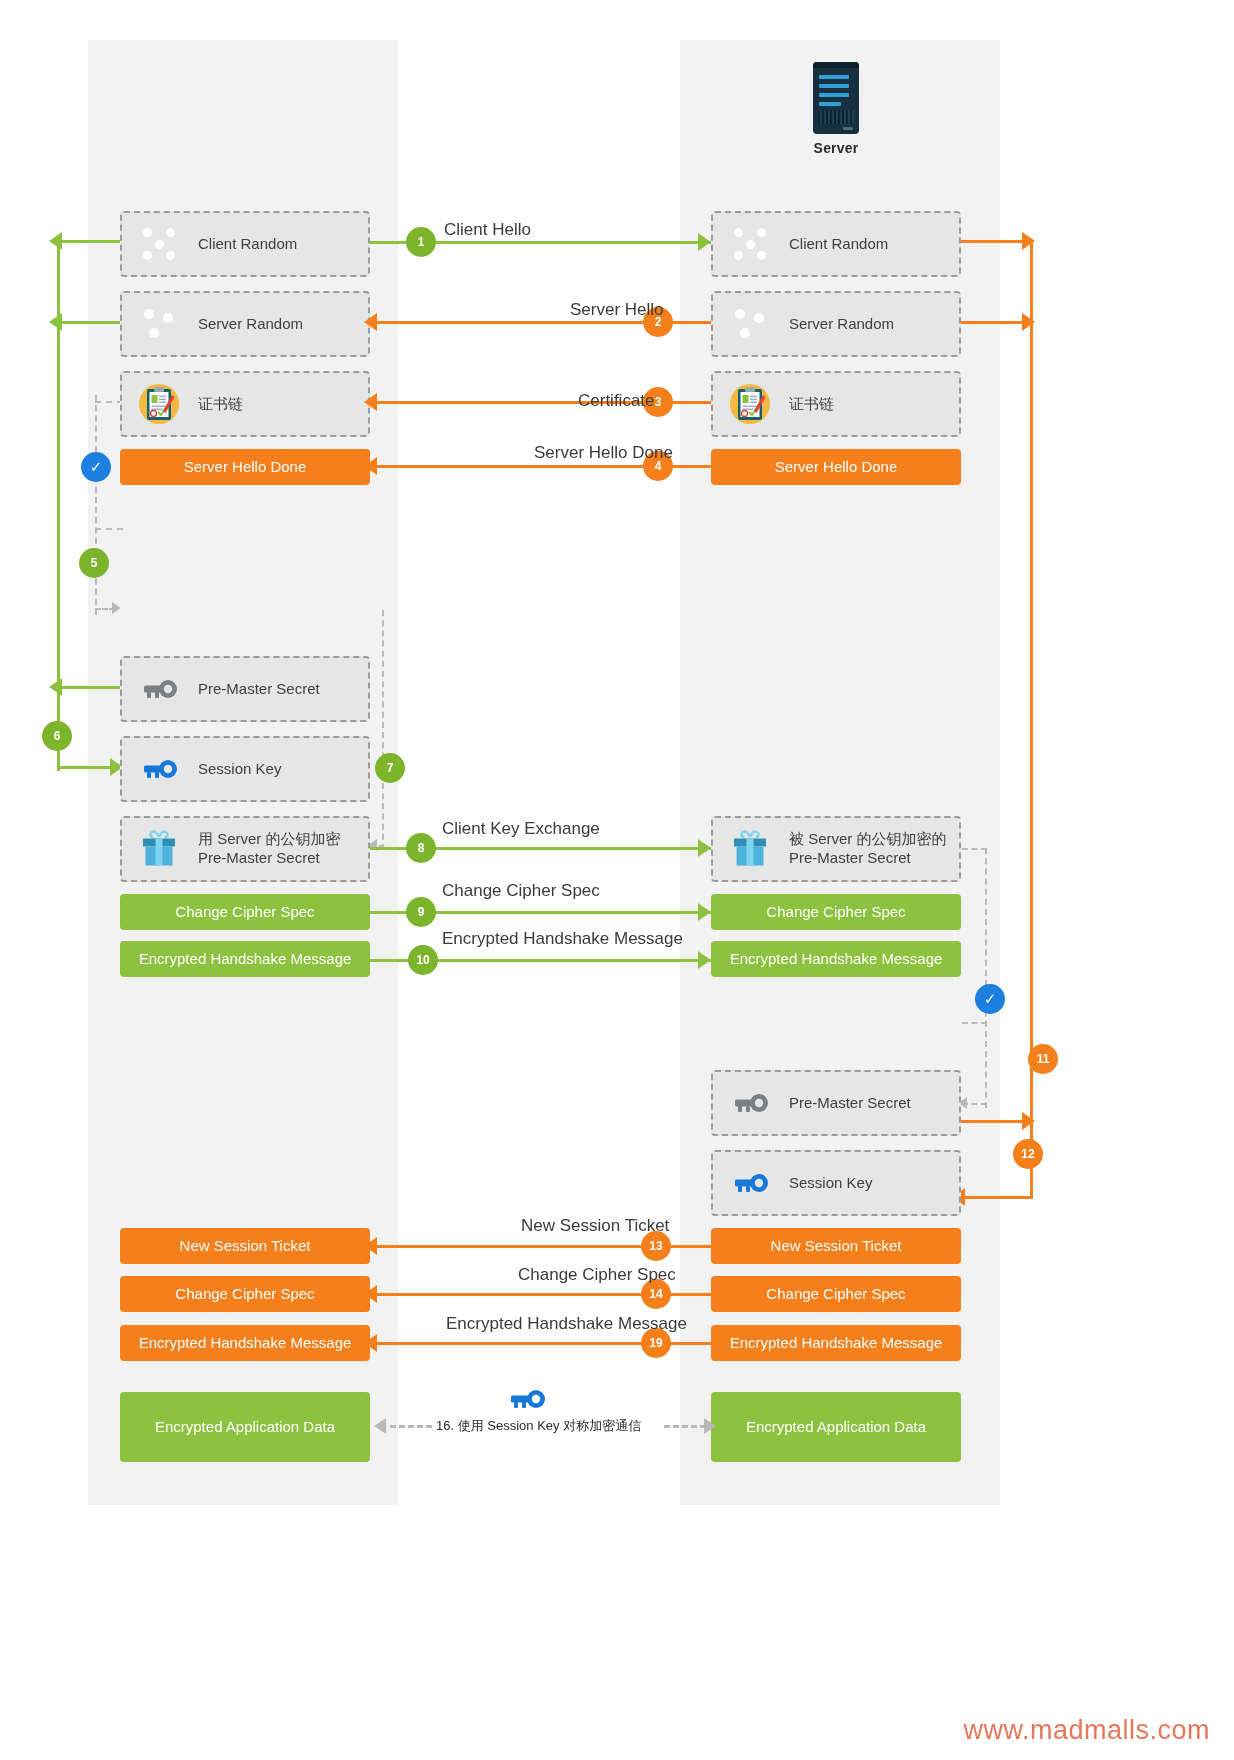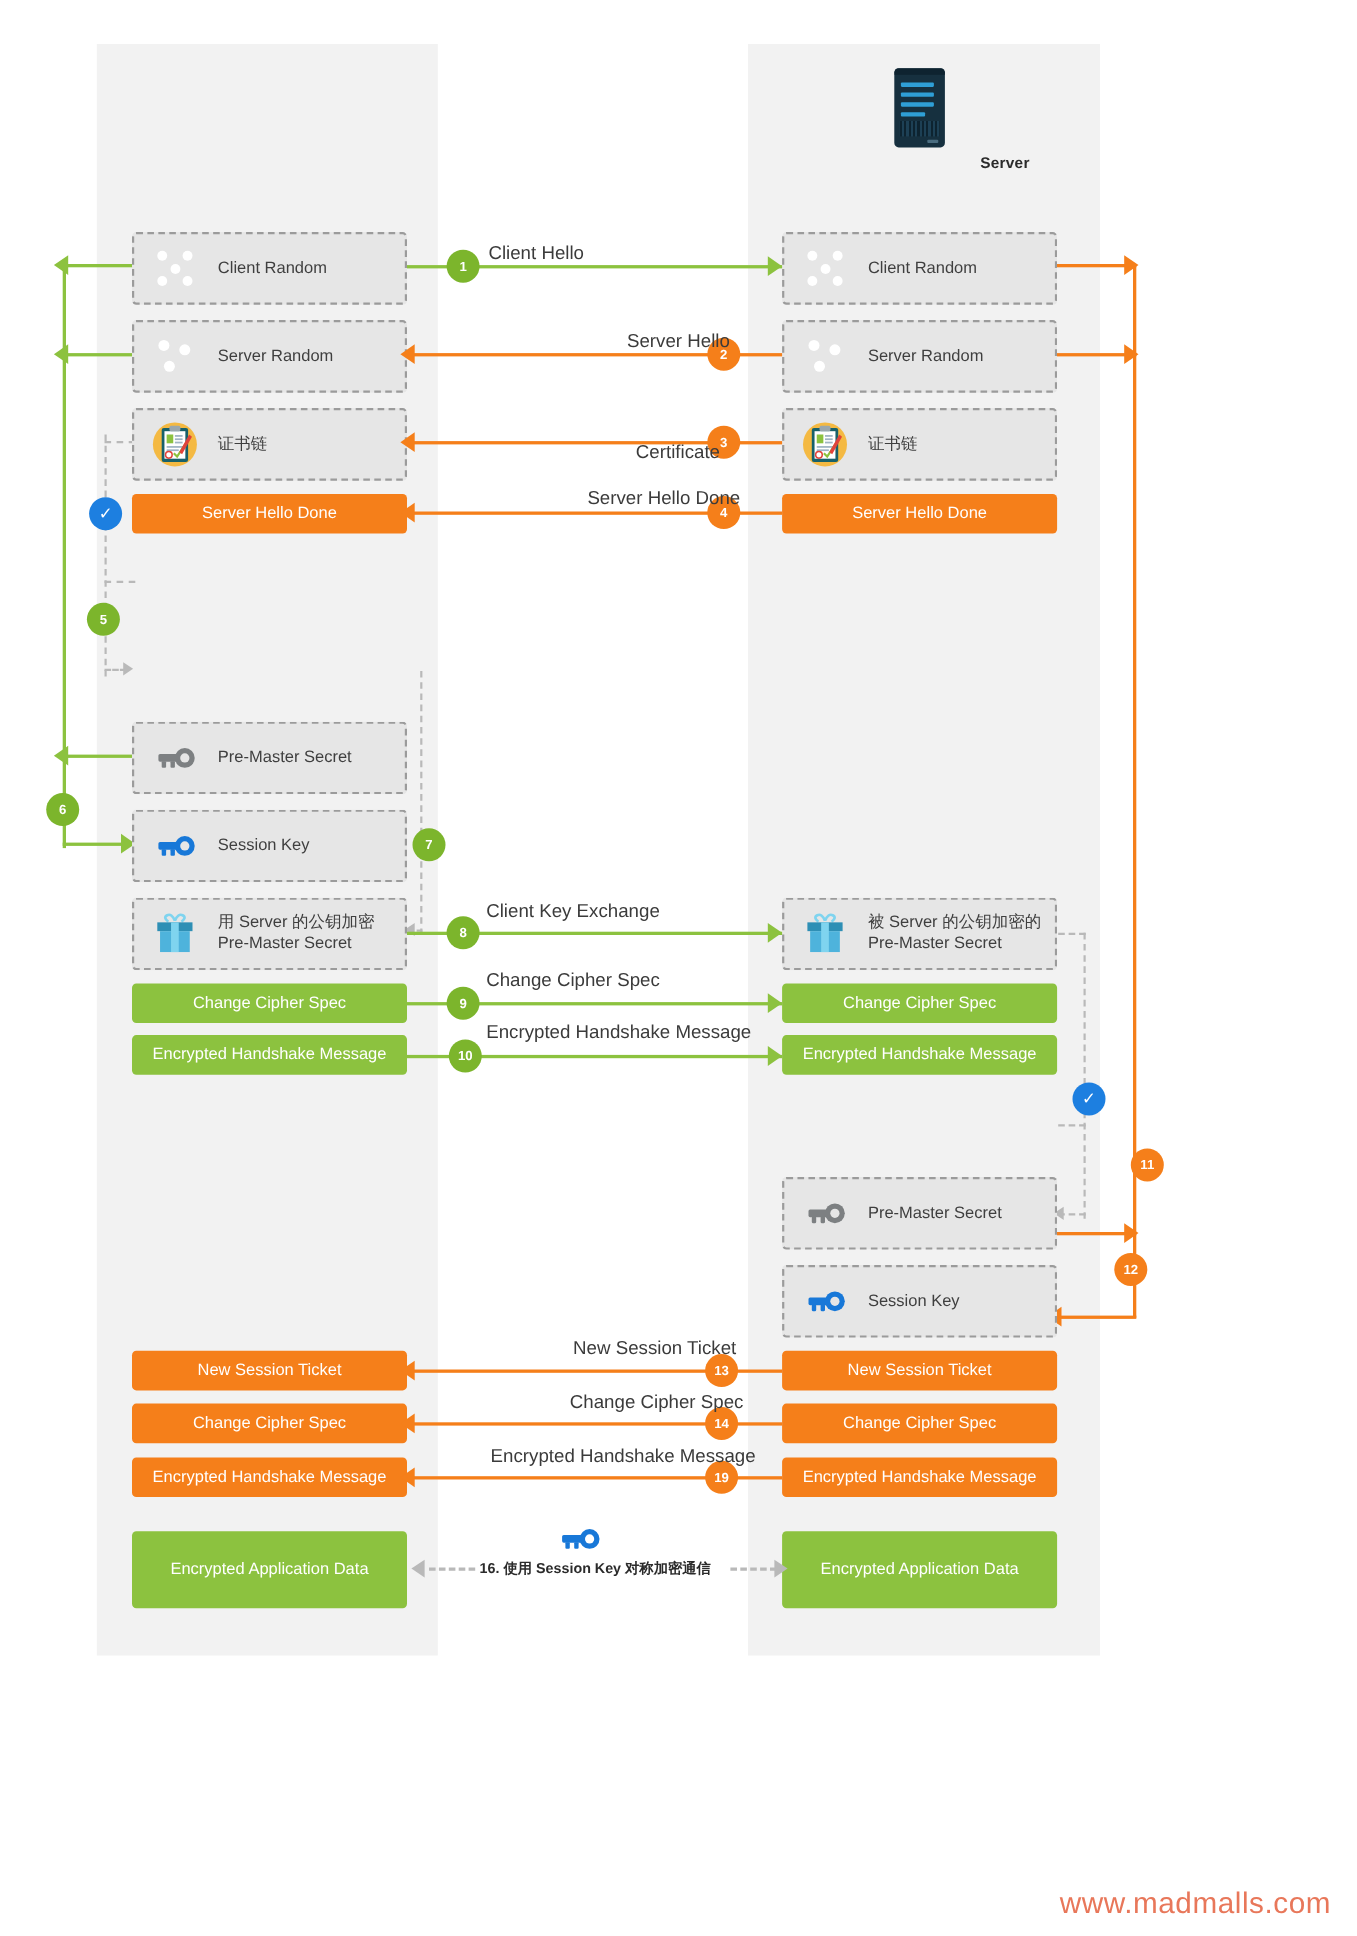--- a/index.html
+++ b/index.html
@@ -163,21 +163,21 @@
     font-size:17px;
     color:#3b3b3b;
     white-space:nowrap;
   }
   .caption.r{text-align:right;}
 
   
   .botnote{
     position:absolute;
     font-size:13px;
-    font-weight:bold;
+    font-weight:normal;
     color:#2b2b2b;
     white-space:nowrap;
   }
   .dashseg{position:absolute;height:0;border-top:3px dashed #b9b9b9;}
   .dashhead{position:absolute;width:0;height:0;
     border-top:8px solid transparent;border-bottom:8px solid transparent;}
   .dashhead.left{border-right:12px solid #b9b9b9;}
   .dashhead.right{border-left:12px solid #b9b9b9;}
 
   .watermark{
@@ -191,21 +191,21 @@
 </style>
 </head>
 <body>
 
 <div id="stage">
 
   <div class="lane client"></div>
   <div class="lane server"></div>
 
 
-  <div class="endpoint" style="left:736px;top:62px;text-align:right;">
+  <div class="endpoint" style="left:736px;top:62px;">
     <div class="tower">
       <div class="cap"></div>
       <div class="bar b1"></div>
         <div class="bar b2"></div>
         <div class="bar b3"></div>
         <div class="bar b4"></div>
       <div class="grill"></div>
         <div class="led"></div>
     </div>
     <div class="label">Server</div>
@@ -472,21 +472,21 @@
   <div class="caption" style="left:444px;top:220px;">Client Hello</div>
 
   <div class="hline orange" style="left:375px;top:321px;width:336px;"></div>
   <div class="arrowhead left orange" style="left:364px;top:313px;"></div>
   <div class="badge orange md" style="left:643px;top:307px;">2</div>
   <div class="caption r" style="left:570px;top:300px;">Server Hello</div>
 
   <div class="hline orange" style="left:375px;top:401px;width:336px;"></div>
   <div class="arrowhead left orange" style="left:364px;top:393px;"></div>
   <div class="badge orange md" style="left:643px;top:387px;">3</div>
-  <div class="caption r" style="left:578px;top:401px;">Certificate</div>
+  <div class="caption r" style="left:578px;top:391px;">Certificate</div>
 
   <div class="hline orange" style="left:375px;top:465px;width:336px;"></div>
   <div class="arrowhead left orange" style="left:364px;top:457px;"></div>
   <div class="badge orange md" style="left:643px;top:451px;">4</div>
   <div class="caption r" style="left:534px;top:443px;">Server Hello Done</div>
 
   <div class="hline green" style="left:370px;top:847px;width:341px;"></div>
   <div class="arrowhead right green" style="left:698px;top:839px;"></div>
   <div class="badge green md" style="left:406px;top:833px;">8</div>
   <div class="caption" style="left:442px;top:819px;">Client Key Exchange</div>

